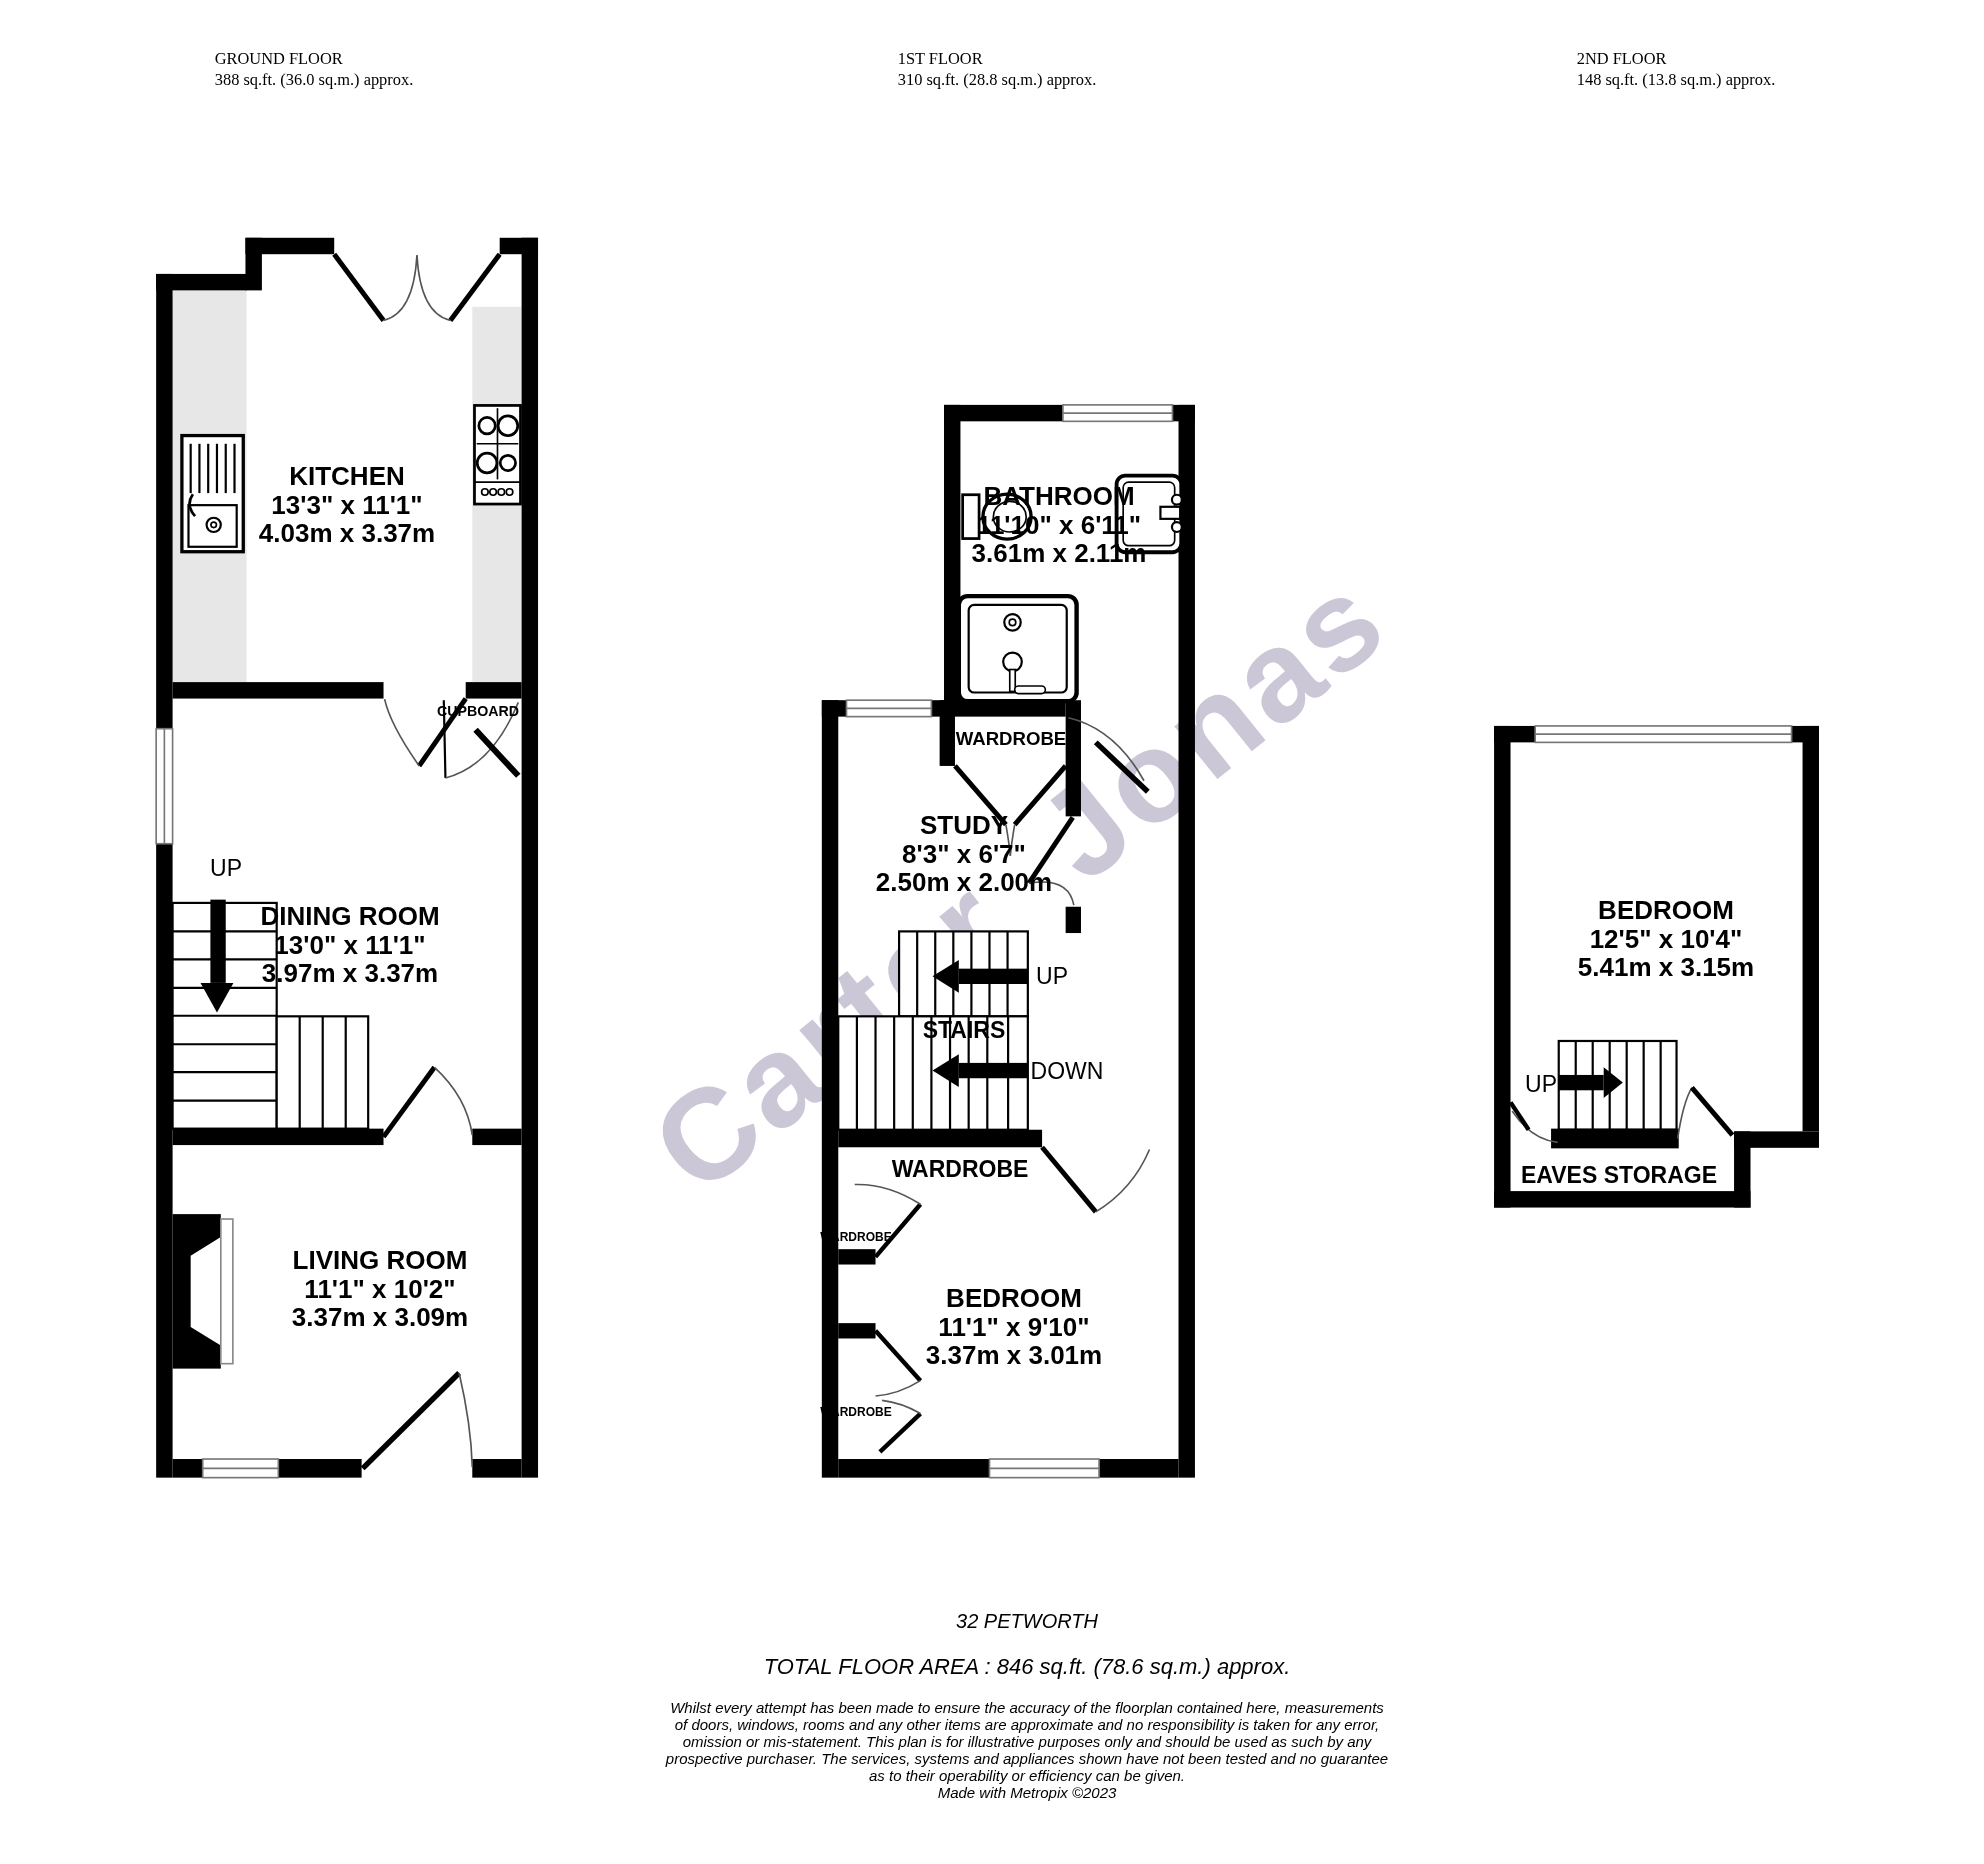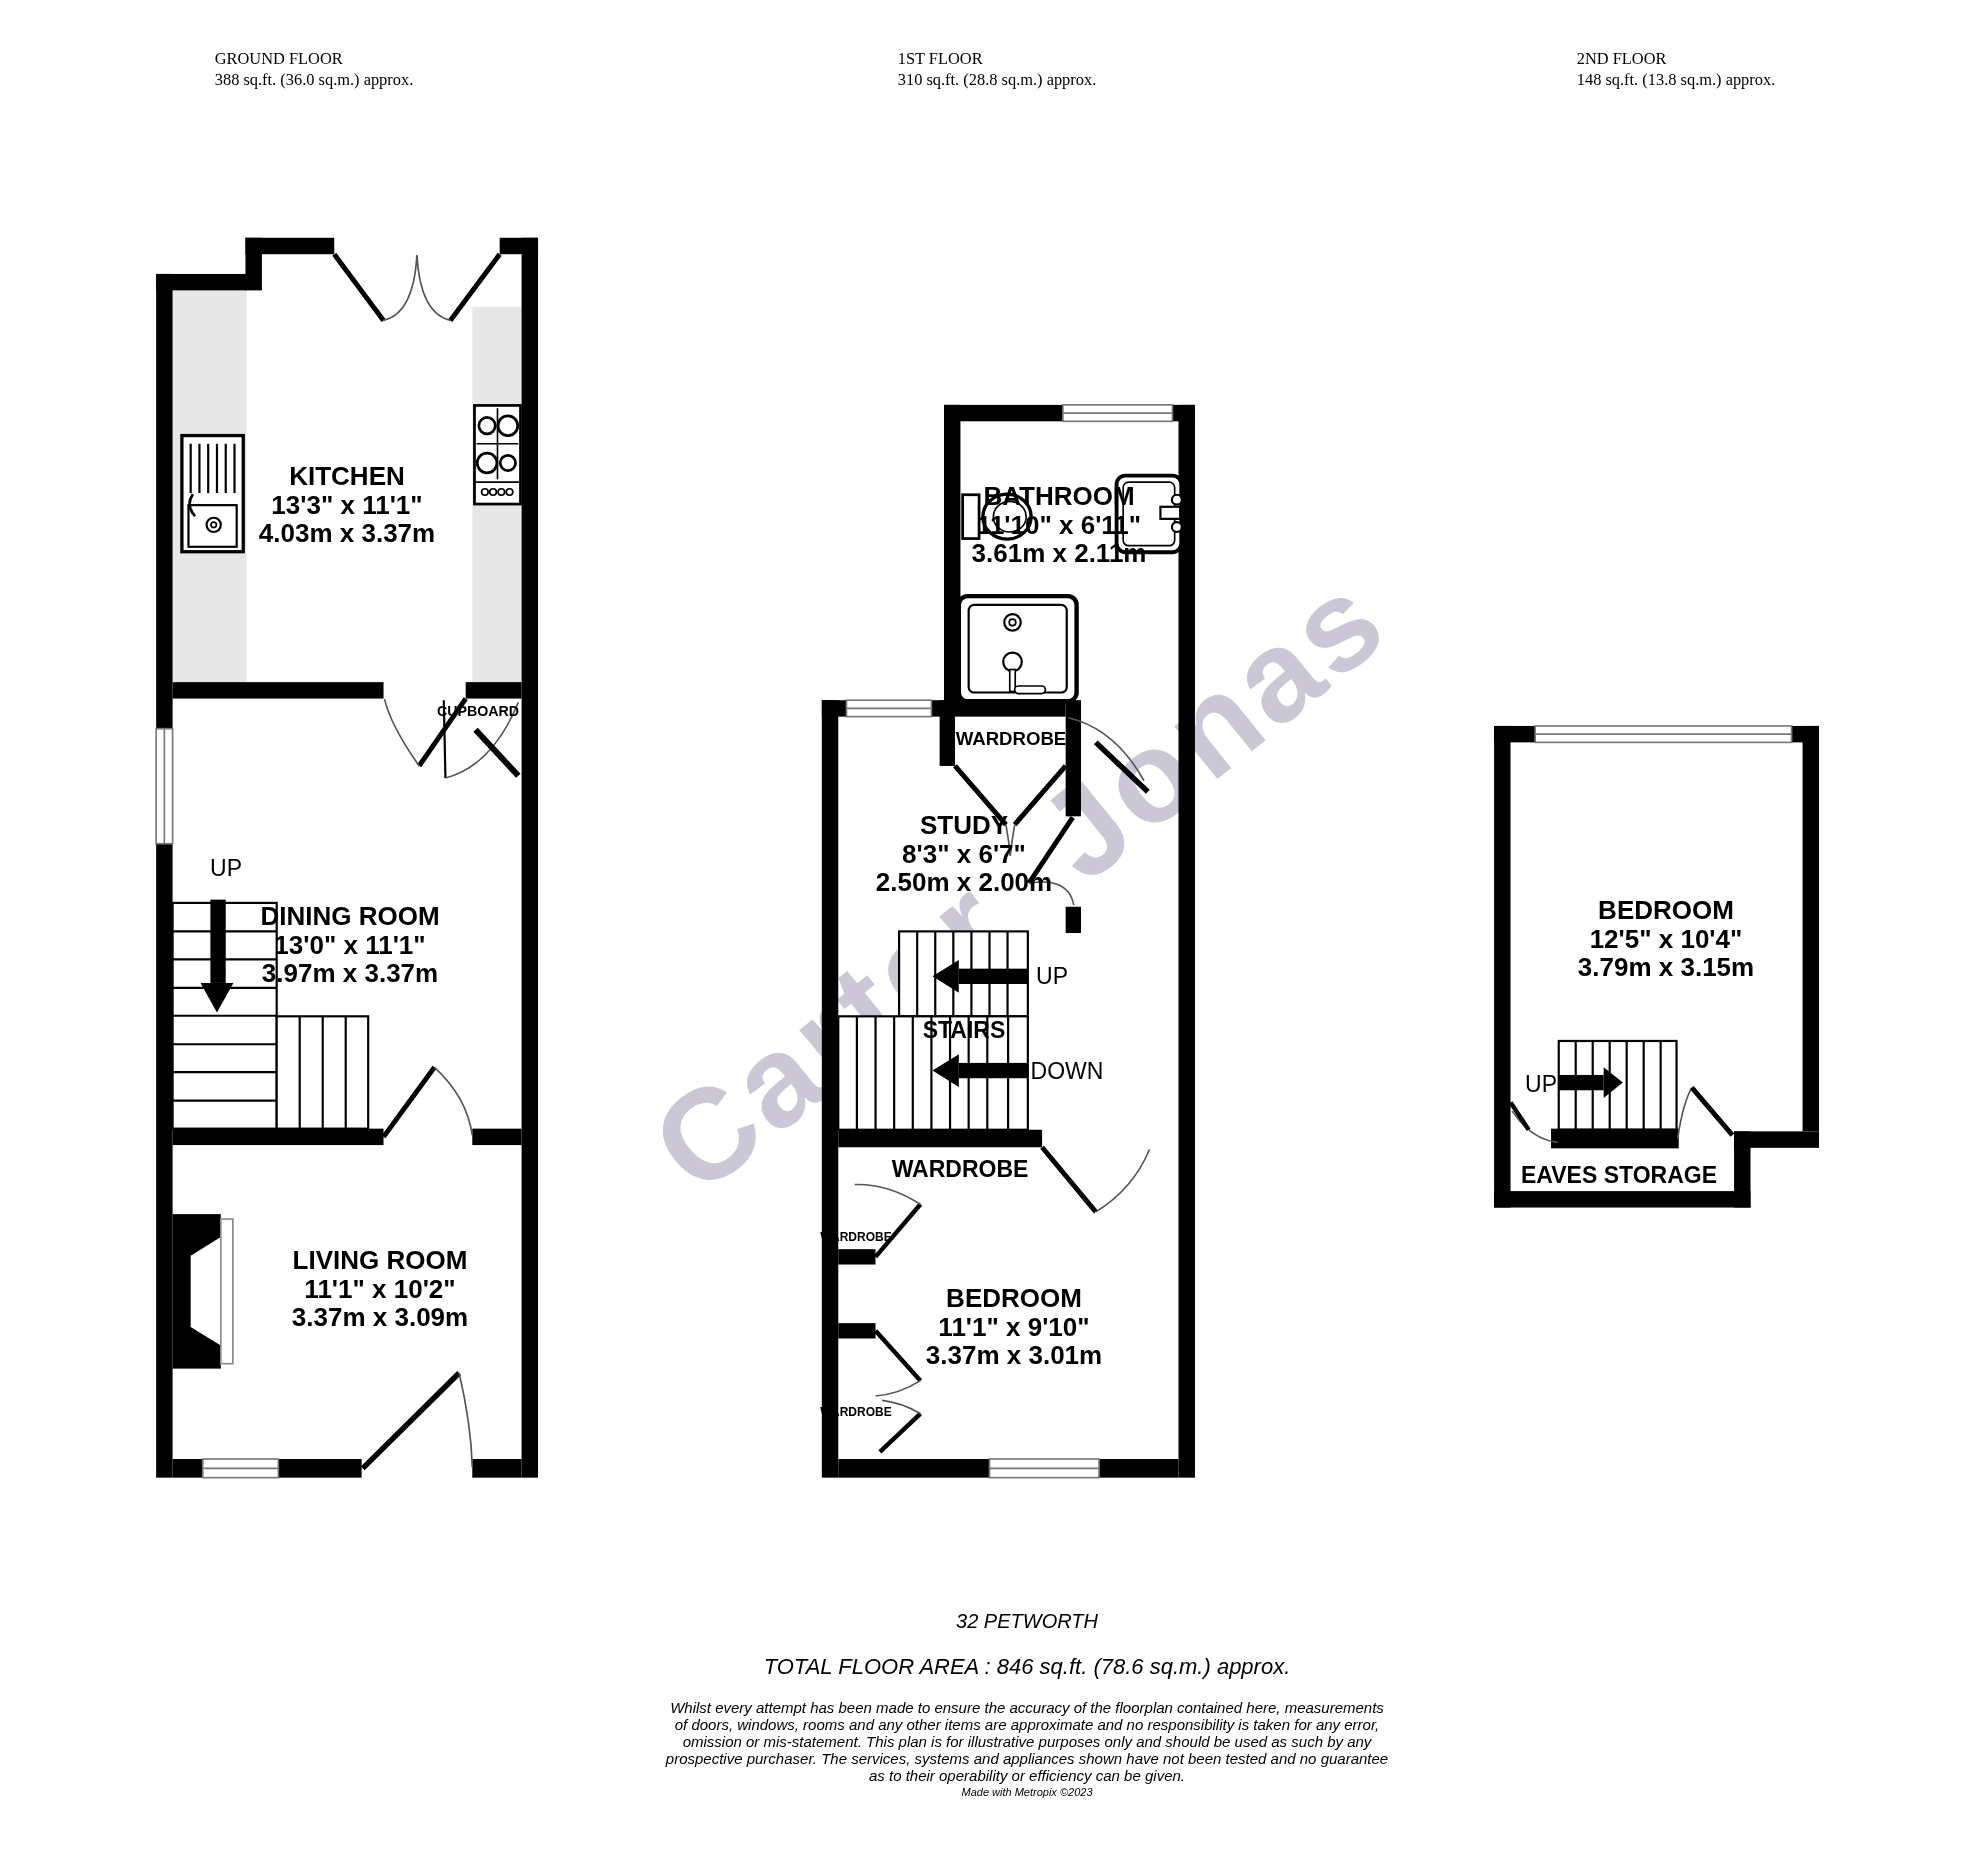--- a/index.html
+++ b/index.html
@@ -23,21 +23,21 @@
   .tag.tiny{font-size:12px;}
   .tag.mid{font-size:18.6px;}
   .tag.big{font-size:23px;}
   .dir{position:absolute;z-index:3;transform:translate(-50%,-50%);
        font-size:23px;font-weight:normal;white-space:nowrap;}
   .footer{position:absolute;z-index:3;left:1027px;transform:translateX(-50%);
           text-align:center;white-space:nowrap;font-style:italic;}
   .footer .address{font-size:20px;margin-bottom:21px;}
   .footer .total{font-size:22px;margin-bottom:18.6px;}
   .footer .disc{font-size:15px;line-height:17px;}
-  .footer .credit{font-size:11px;line-height:17px;}
+  .footer .credit{font-size:15px;line-height:17px;}
 </style>
 </head>
 <body>
 
 <div class="page">
 
   <div class="watermark">Carter Jonas</div>
 
   <svg class="plan" width="1985" height="1865" viewBox="0 0 3623 3404">
 
@@ -356,21 +356,21 @@
   <div class="room" style="left:1014px;top:1327px;">
     <div>BEDROOM</div>
     <div>11'1"  x 9'10"</div>
     <div>3.37m  x 3.01m</div>
   </div>
   <div class="tag tiny" style="left:856px;top:1412px;">WARDROBE</div>
 
   <div class="room" style="left:1666px;top:939px;">
     <div>BEDROOM</div>
     <div>12'5"  x 10'4"</div>
-    <div>3.79m  x 3.15m</div>
+    <div>5.41m  x 3.15m</div>
   </div>
   <div class="dir" style="left:1541px;top:1084px;">UP</div>
   <div class="tag big" style="left:1619px;top:1175px;">EAVES STORAGE</div>
 
   <div class="footer" style="top:1610px;">
     <div class="address">32 PETWORTH</div>
     <div class="total">TOTAL FLOOR AREA : 846 sq.ft. (78.6 sq.m.) approx.</div>
     <div class="disc">Whilst every attempt has been made to ensure the accuracy of the floorplan contained here, measurements</div>
     <div class="disc">of doors, windows, rooms and any other items are approximate and no responsibility is taken for any error,</div>
     <div class="disc">omission or mis-statement. This plan is for illustrative purposes only and should be used as such by any</div>

